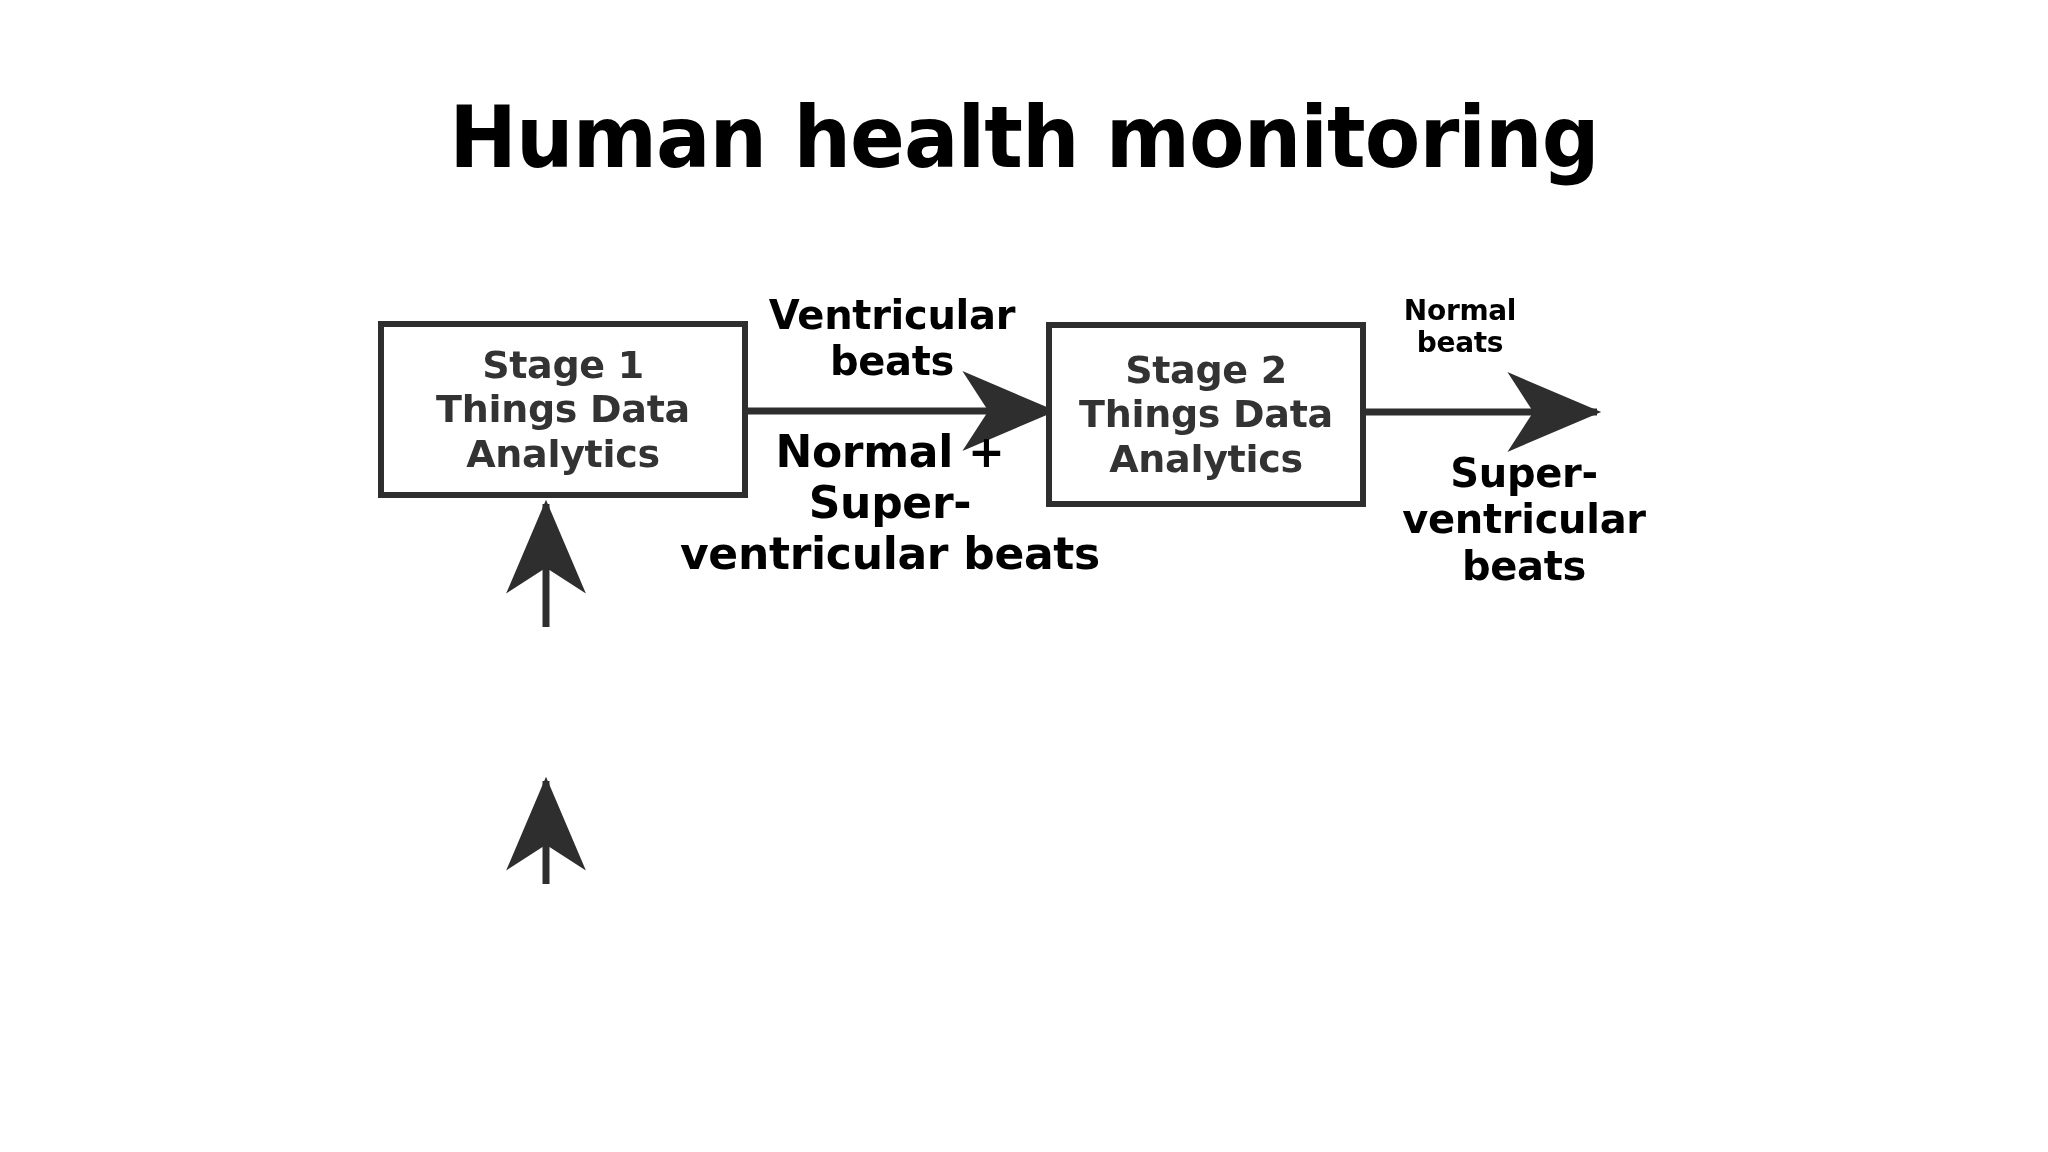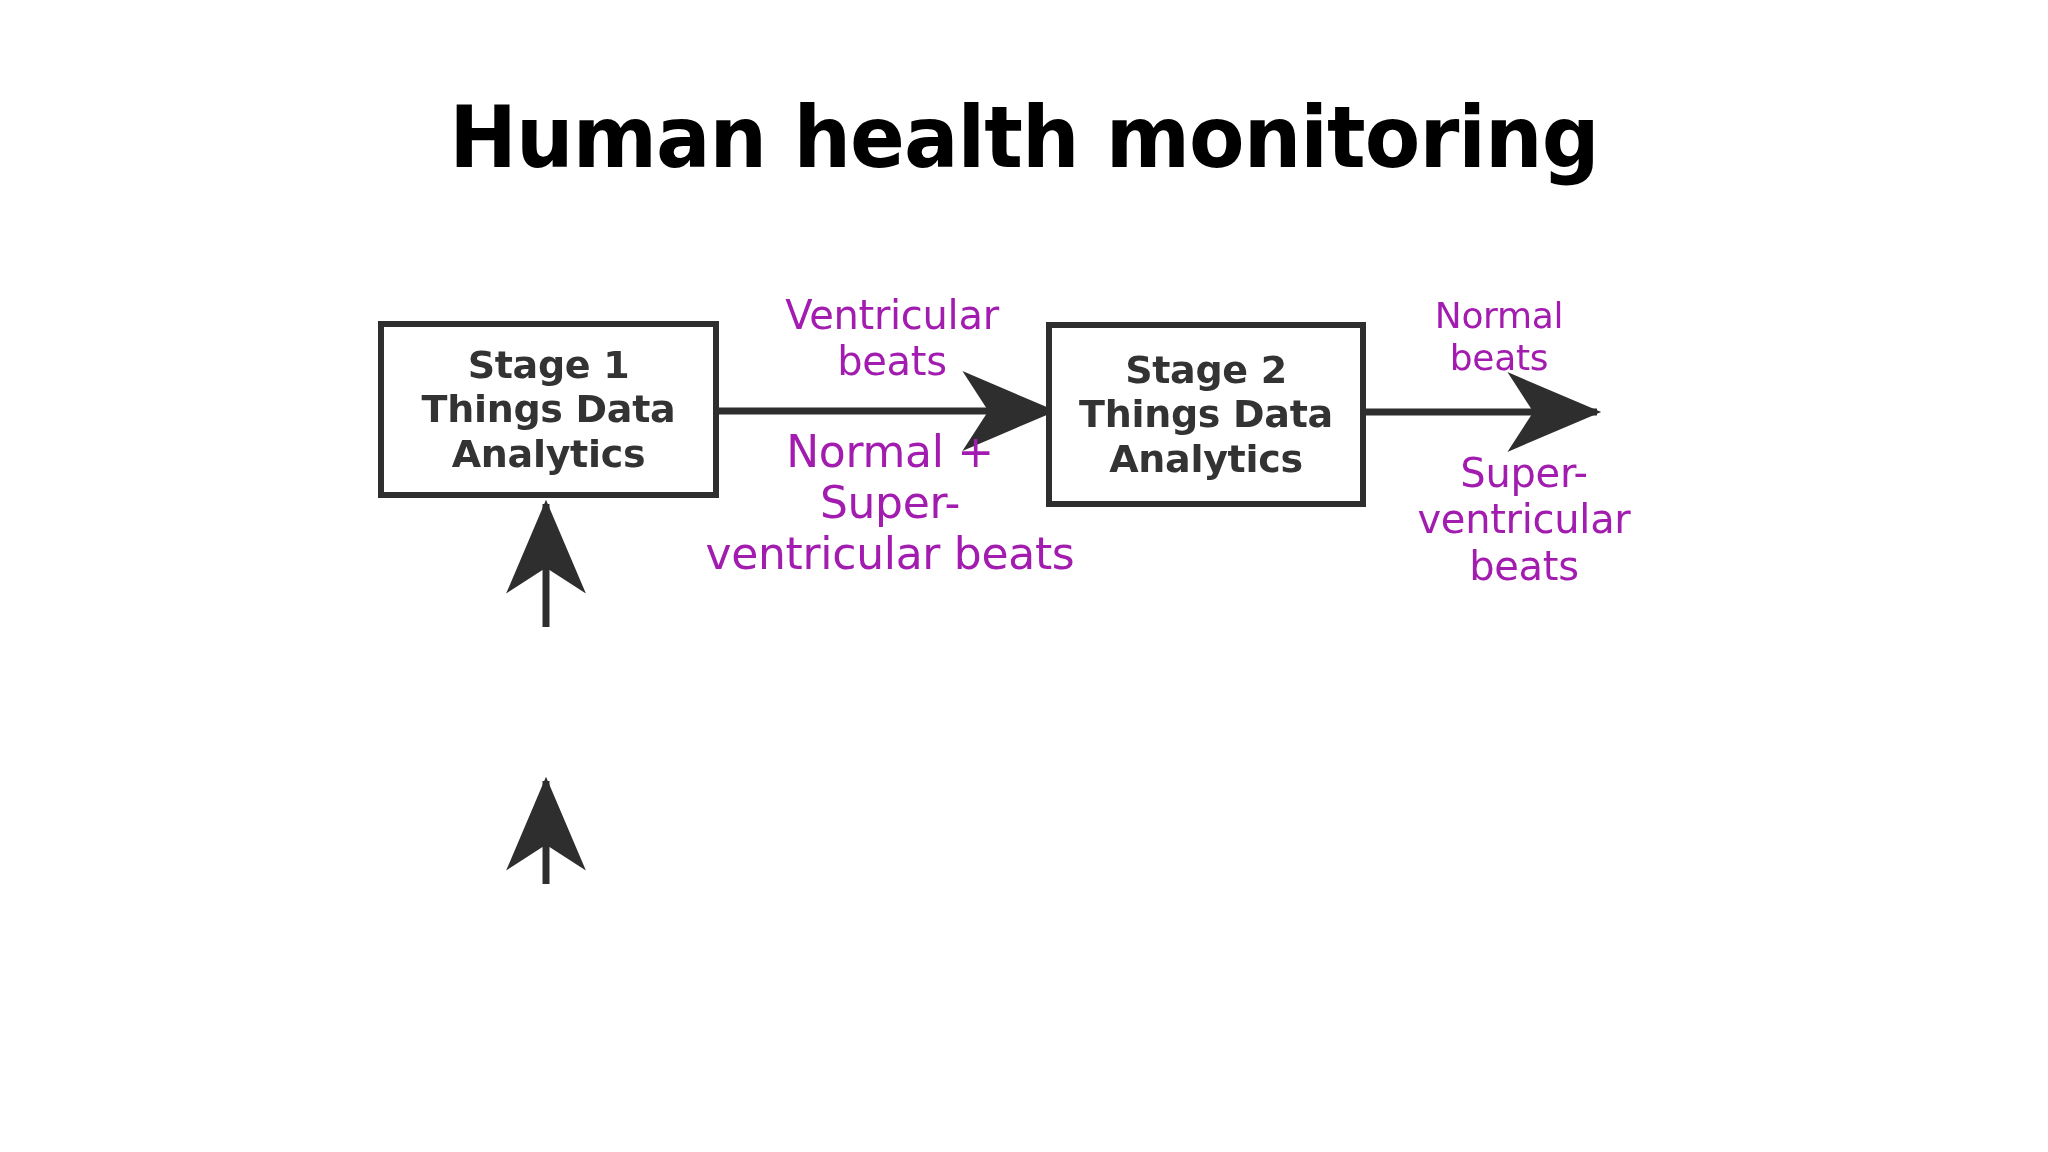--- a/index.html
+++ b/index.html
@@ -58,21 +58,21 @@
     text-align: center;
     color: #333333;
     font-family: "DejaVu Sans", sans-serif;
     font-weight: 700;
     line-height: 1.17;
     white-space: pre-line;
   }
   #box-stage1 {
     left: 378px;
     top: 321px;
-    width: 341px;
+    width: 370px;
     height: 177px;
     font-size: 38px;
     letter-spacing: -0.3px;
   }
   #box-stage2 {
     left: 1046px;
     top: 322px;
     width: 320px;
     height: 185px;
     font-size: 38px;
@@ -83,45 +83,45 @@
     top: 623px;
     width: 329px;
     height: 152px;
     font-size: 40px;
     letter-spacing: -0.3px;
   }
 
   
   .edge-label {
     position: absolute;
-    color: #a21caf;
+    color: #000000;
     font-family: "DejaVu Sans", sans-serif;
-    font-weight: 400;
+    font-weight: 700;
     text-align: center;
     line-height: 1.16;
     white-space: pre-line;
     letter-spacing: -0.3px;
   }
   #label-ventricular-beats {
     left: 690px;
     top: 292px;
     width: 404px;
     font-size: 40px;
   }
   #label-normal-plus-sv-beats {
     left: 640px;
     top: 426px;
     width: 500px;
     font-size: 44px;
   }
   #label-normal-beats {
-    left: 1374px;
+    left: 1335px;
     top: 295px;
     width: 250px;
-    font-size: 36px;
+    font-size: 28px;
   }
   #label-sv-beats {
     left: 1380px;
     top: 450px;
     width: 288px;
     font-size: 40px;
   }
   #label-arrhythmia-detection {
     left: 1590px;
     top: 368px;

